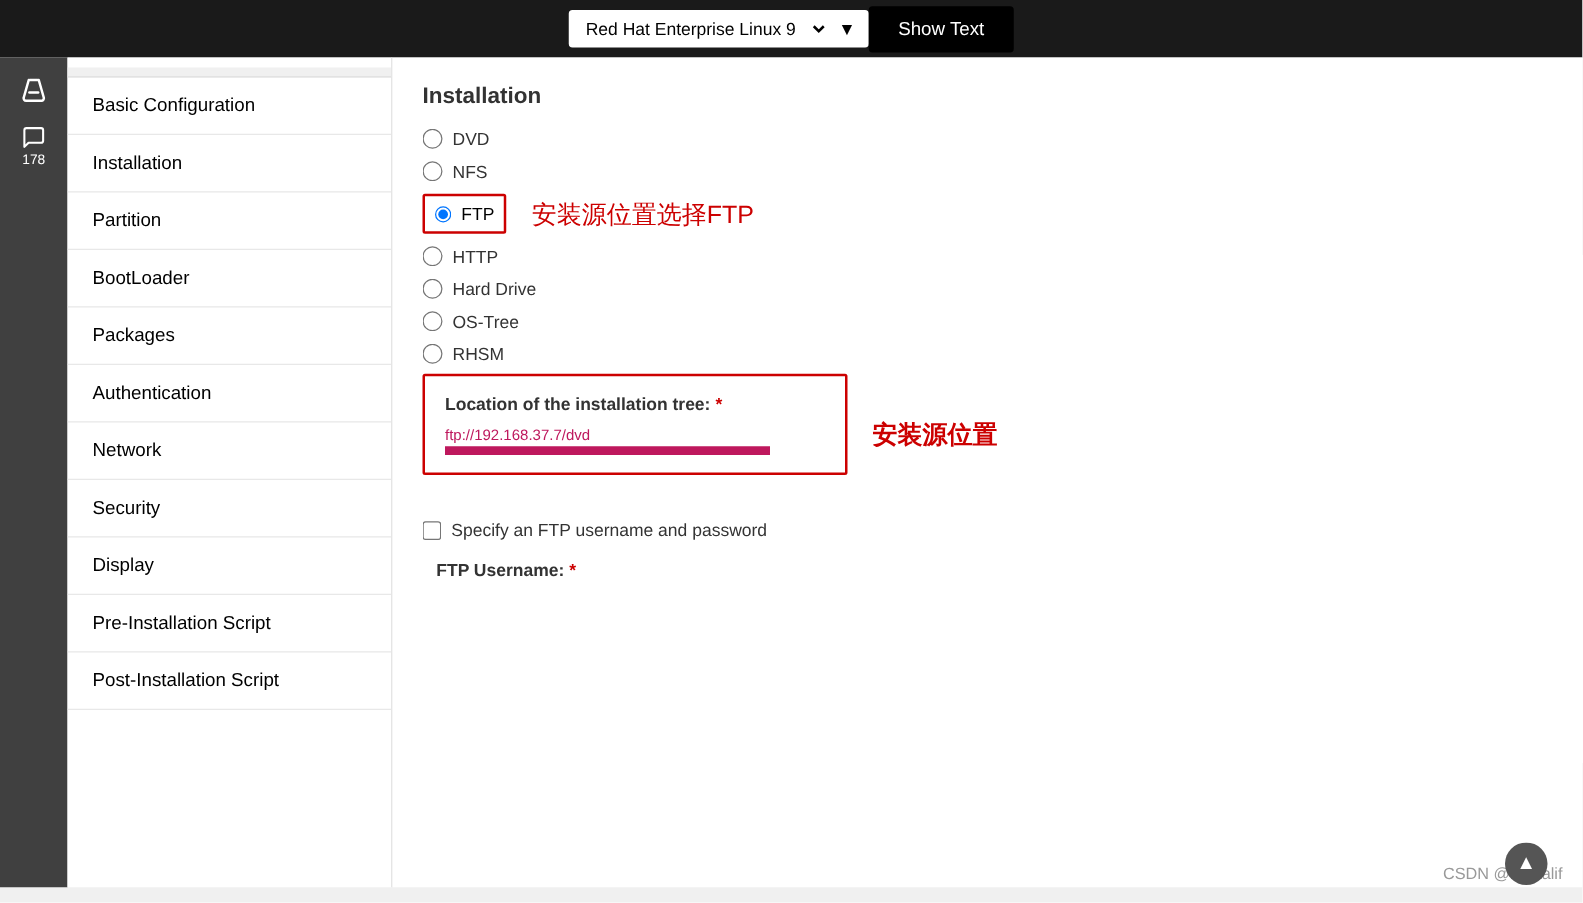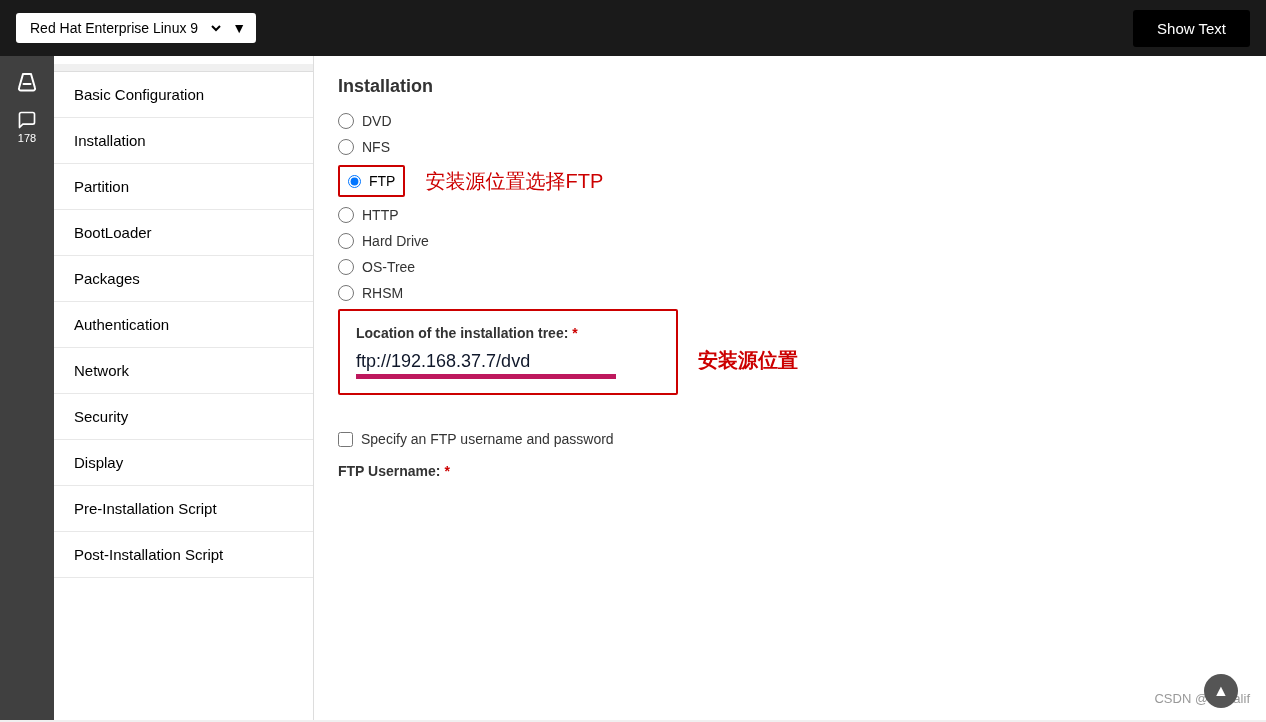--- a/index.html
+++ b/index.html
@@ -1,24 +1,24 @@
 <!DOCTYPE html>
 <html><head>
   <meta charset="utf-8">
   <style>
     * { box-sizing: border-box; margin: 0; padding: 0; }
     body { font-family: 'Segoe UI', Arial, sans-serif; font-size: 14px; background: #f0f0f0; overflow: hidden; }
 
     .top-bar {
       background: #1a1a1a;
-      height: 56px;
+      height: 46px;
       display: flex;
       align-items: center;
       padding: 0 16px;
-      justify-content: space-between;
+      justify-content: center;
     }
 
     .dropdown-wrapper {
       display: flex;
       align-items: center;
       background: white;
       border-radius: 3px;
       padding: 6px 10px;
       cursor: pointer;
       gap: 8px;
@@ -181,24 +181,24 @@
       margin-bottom: 8px;
     }
 
     .location-label .required {
       color: #cc0000;
       margin-left: 4px;
     }
 
     .location-input {
       border: none;
-      border-bottom: 5px solid #be185d;
+      border-bottom: 7px solid #be185d;
       outline: none;
-      font-size: 18px;
-      color: #0f172a;
+      font-size: 12px;
+      color: #be185d;
       width: 260px;
       padding: 2px 0;
       background: transparent;
     }
 
     .location-row {
       display: flex;
       align-items: flex-start;
       gap: 20px;
       margin-bottom: 20px;
@@ -223,20 +223,21 @@
     .checkbox-row input[type="checkbox"] {
       cursor: pointer;
       width: 15px;
       height: 15px;
     }
 
     .ftp-label-row {
       font-size: 14px;
       font-weight: 600;
       color: #333;
+      margin-left: 11px;
     }
 
     .ftp-label-row .required {
       color: #cc0000;
       margin-left: 4px;
     }
 
     .watermark {
       position: fixed;
       bottom: 16px;

